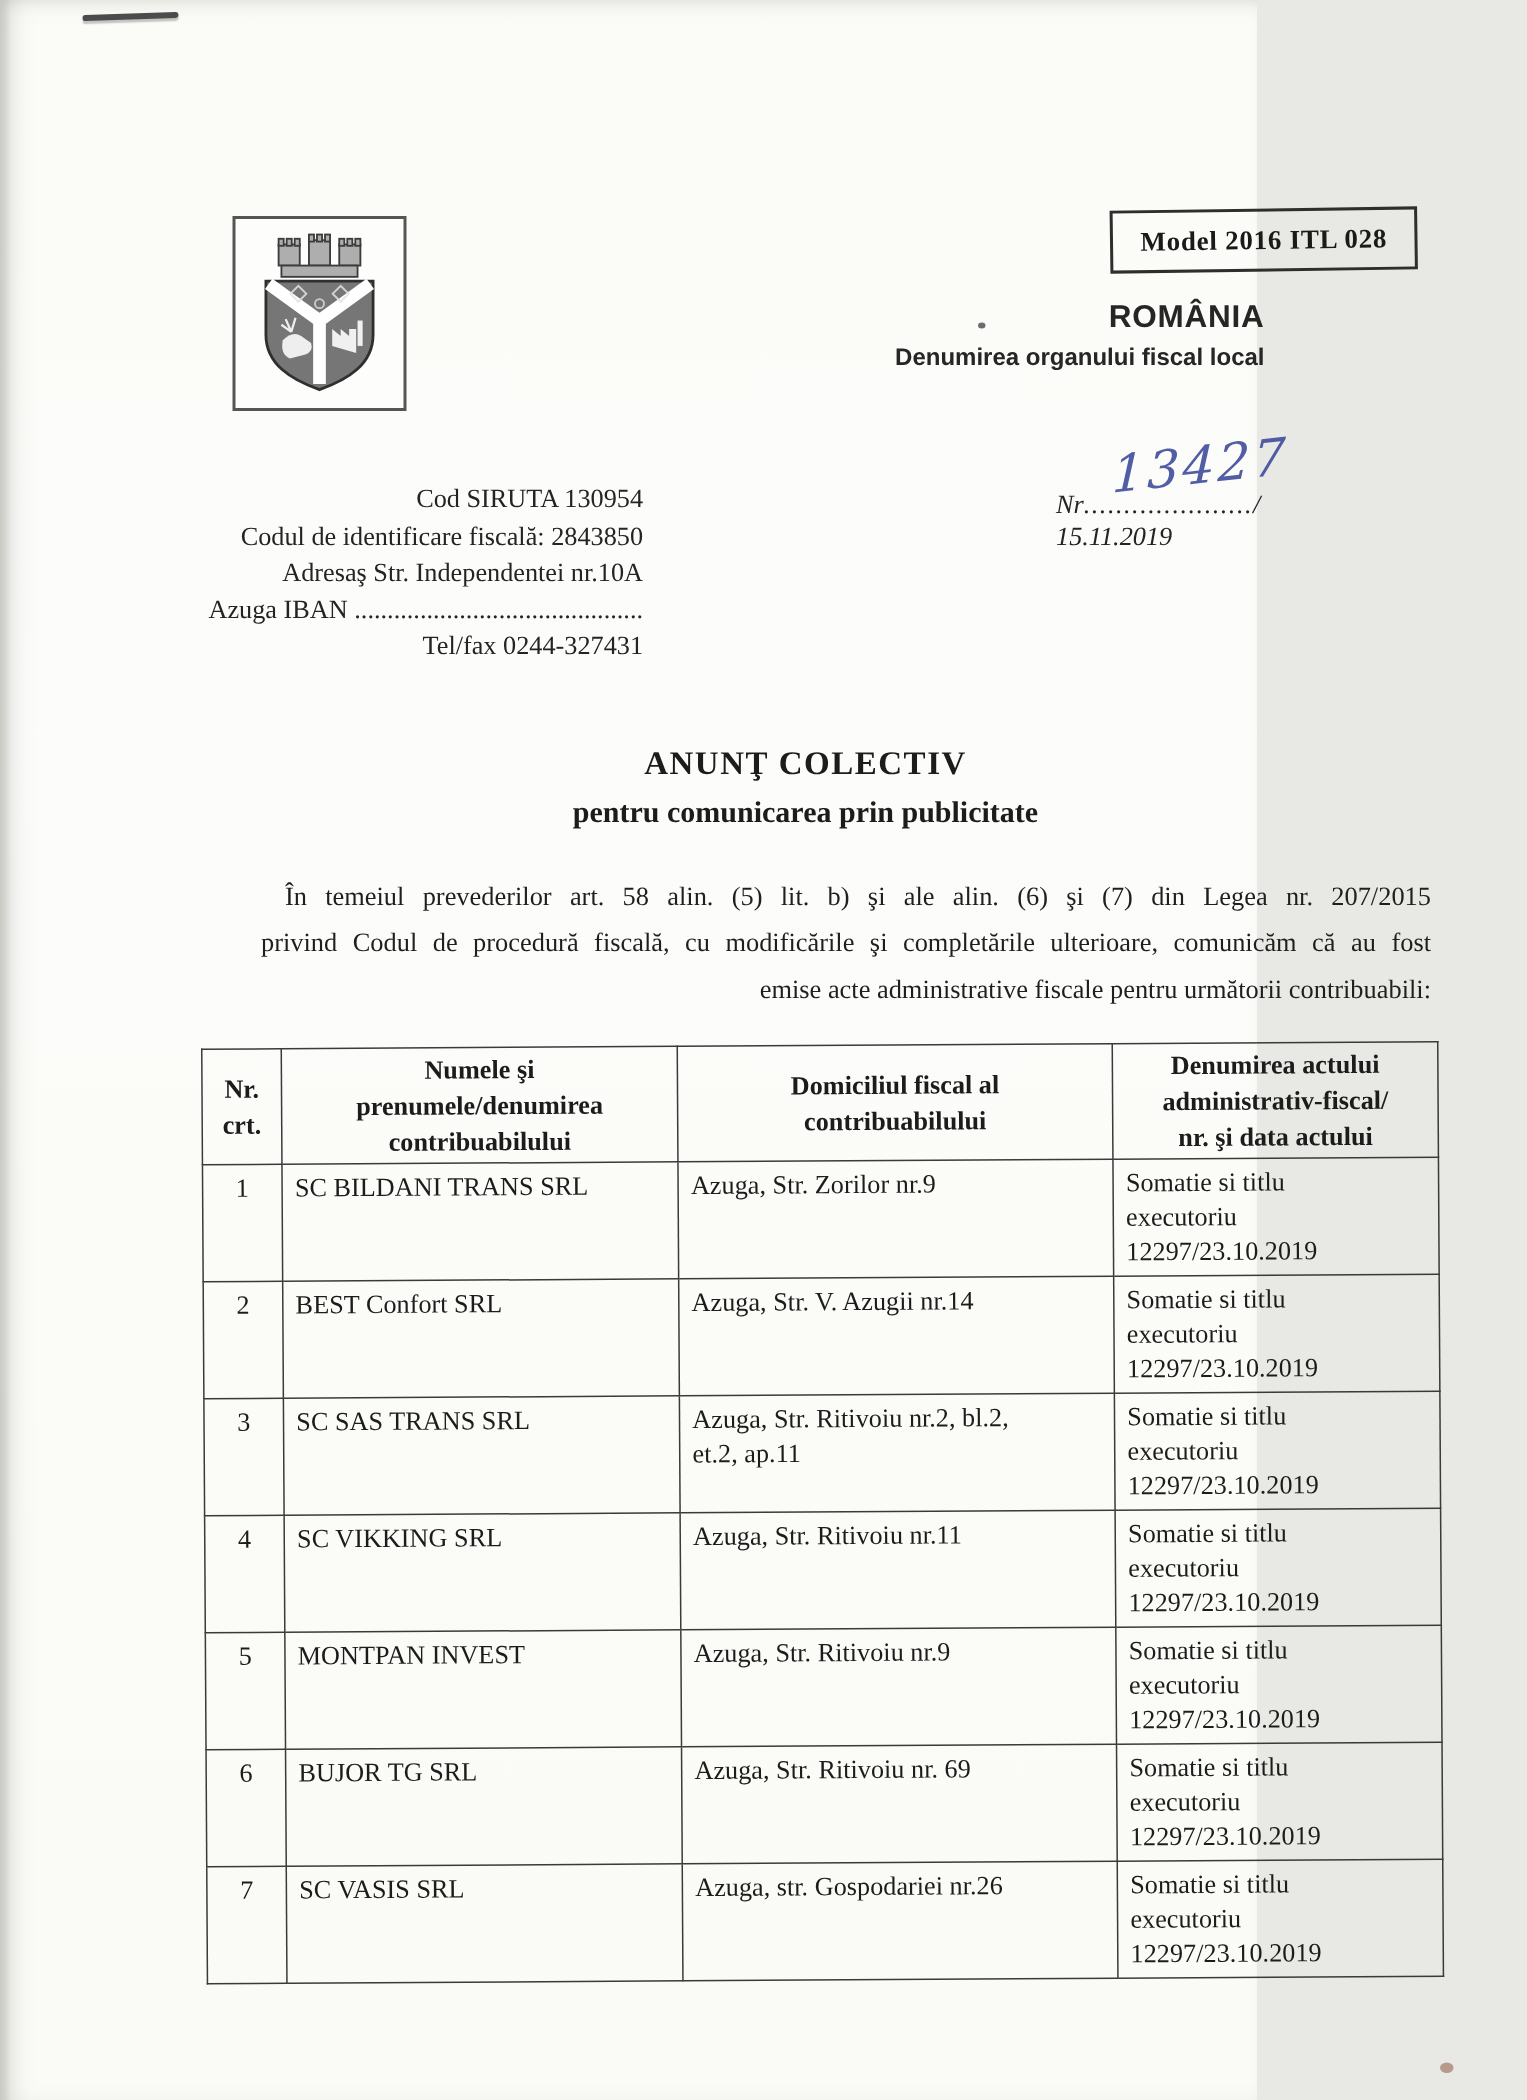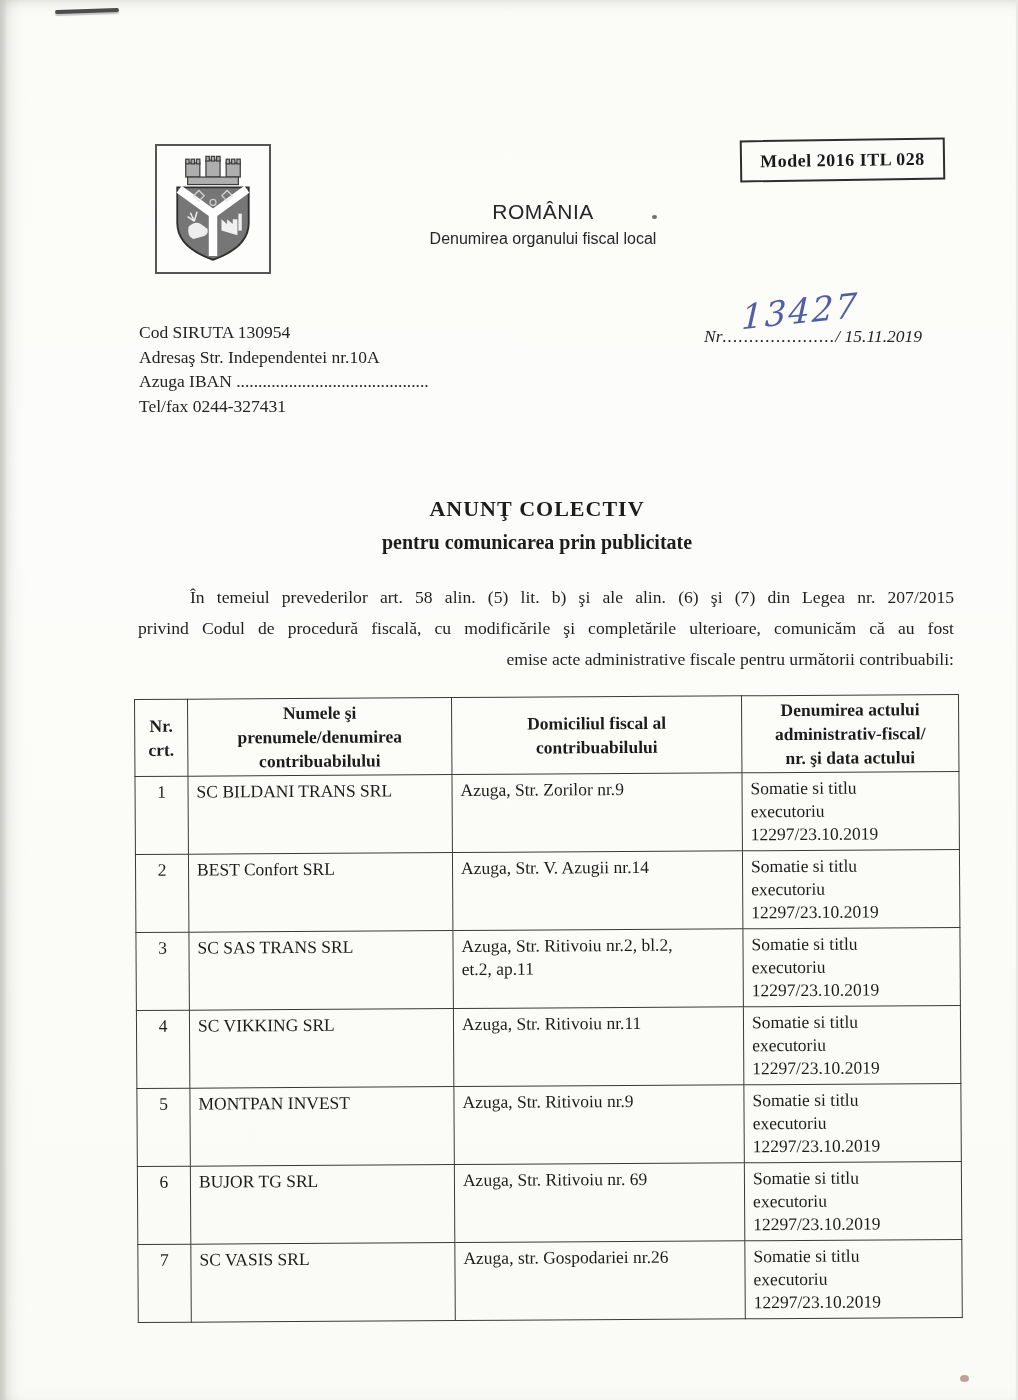--- a/index.html
+++ b/index.html
@@ -2,21 +2,21 @@
 <html><head>
 <meta charset="utf-8">
 <style>
   html,body{margin:0;padding:0;}
   body{
     width:1018px;height:1400px;overflow:hidden;
     background:#e8e8e4;
     font-family:"Liberation Serif","DejaVu Serif",serif;
   }
   .page{
-    position:relative;width:1016px;height:1400px;
+    position:relative;width:838px;height:1400px;
     background:linear-gradient(180deg,#fbfbf8 0%,#fcfcfa 35%,#fafaf6 100%);
     color:#1f1f1f;
     box-shadow:inset 14px 0 22px -16px rgba(90,90,85,.55), inset 0 10px 18px -14px rgba(120,120,115,.35);
   }
   
   .edge-left{position:absolute;left:0;top:0;width:7px;height:100%;
     background:linear-gradient(90deg,#c9c9c2,rgba(255,255,255,0));opacity:.8;}
   .staple{position:absolute;left:55px;top:9px;width:64px;height:4px;background:#4c4c4c;
     border-radius:2px;transform:rotate(-2deg);box-shadow:0 2px 1px rgba(0,0,0,.22);}
   .dot-artifact{position:absolute;left:652px;top:215px;width:5px;height:4px;background:#3c3c3c;
@@ -31,46 +31,46 @@
     font-weight:bold;font-size:18px;letter-spacing:.5px;color:#1a1a1a;
   }
   
   .coa-box{
     position:absolute;left:155px;top:144px;width:112px;height:126px;
     border:2px solid #555;display:flex;align-items:center;justify-content:center;
     background:#fdfdfb;
   }
   
   .country-block{
-    position:absolute;left:243px;top:200px;width:600px;text-align:center;
-    font-family:"Liberation Sans","DejaVu Sans",sans-serif;font-weight:normal;color:#262626;
+    position:absolute;left:243px;top:200px;width:600px;text-align:right;
+    font-family:"Liberation Sans","DejaVu Sans",sans-serif;font-weight:bold;color:#262626;
   }
   .country{font-size:21px;letter-spacing:.5px;}
   .org-line{font-size:16px;margin-top:6px;}
   .org-line + .org-line{margin-top:3px;}
   
-  .issuer{position:absolute;left:139px;top:320px;font-size:17.5px;line-height:24.5px;color:#242424;}
+  .issuer{position:absolute;left:139px;top:320px;font-size:17.5px;line-height:24.5px;color:#242424;text-align:right;}
   
   .nr-line{position:absolute;left:704px;top:326px;font-size:17.5px;color:#242424;font-style:italic;}
   .nr-line .dots{letter-spacing:1px;}
   .handwritten{
     position:absolute;left:741px;top:291px;
     font-family:"DejaVu Serif",serif;font-style:italic;font-weight:500;
     font-size:34px;color:#43509d;letter-spacing:2px;
     transform:rotate(-6deg) skewX(-8deg);opacity:.92;
   }
   
   .doc-title{position:absolute;left:28px;top:496px;width:1018px;text-align:center;
     font-weight:bold;font-size:22px;letter-spacing:1px;color:#1c1c1c;}
   .doc-subtitle{position:absolute;left:28px;top:531px;width:1018px;text-align:center;
     font-weight:bold;font-size:20px;color:#1c1c1c;}
   
   .intro{position:absolute;left:138px;top:582px;width:816px;font-size:17.6px;line-height:31px;color:#1f1f1f;}
   .intro .l1{text-indent:52px;text-align:justify;text-align-last:justify;}
-  .intro .l2{text-align:justify;text-align-last:justify;}
+  .intro .l2{text-align:justify;text-align-last:justify;margin-left:36px;}
   .intro .l3{text-align:right;}
   
   table.contrib{
     position:absolute;left:134px;top:699px;width:824px;
     border-collapse:collapse;table-layout:fixed;
     transform:rotate(-0.35deg);transform-origin:0 0;
     font-size:17.5px;line-height:23px;color:#1c1c1c;
   }
   table.contrib th,table.contrib td{border:1.6px solid #3a3a3a;}
   table.contrib thead th{
@@ -133,20 +133,21 @@
   </div>
 
   <div class="country-block">
     <div class="country">ROMÂNIA</div>
     <div class="org-line">Denumirea organului fiscal local</div>
   </div>
   <div class="dot-artifact"></div>
 
   <div class="issuer">
     <div>Cod SIRUTA 130954</div>
+    <div>Codul de identificare fiscală: 2843850</div>
     <div>Adresaş Str. Independentei nr.10A</div>
     <div>Azuga IBAN ............................................</div>
     <div>Tel/fax 0244-327431</div>
   </div>
 
   <div class="nr-line"><span>Nr</span><span class="dots">.....................</span><span>/ 15.11.2019</span></div>
   <div class="handwritten">13427</div>
 
   <div class="doc-title">ANUNŢ COLECTIV</div>
   <div class="doc-subtitle">pentru comunicarea prin publicitate</div>

